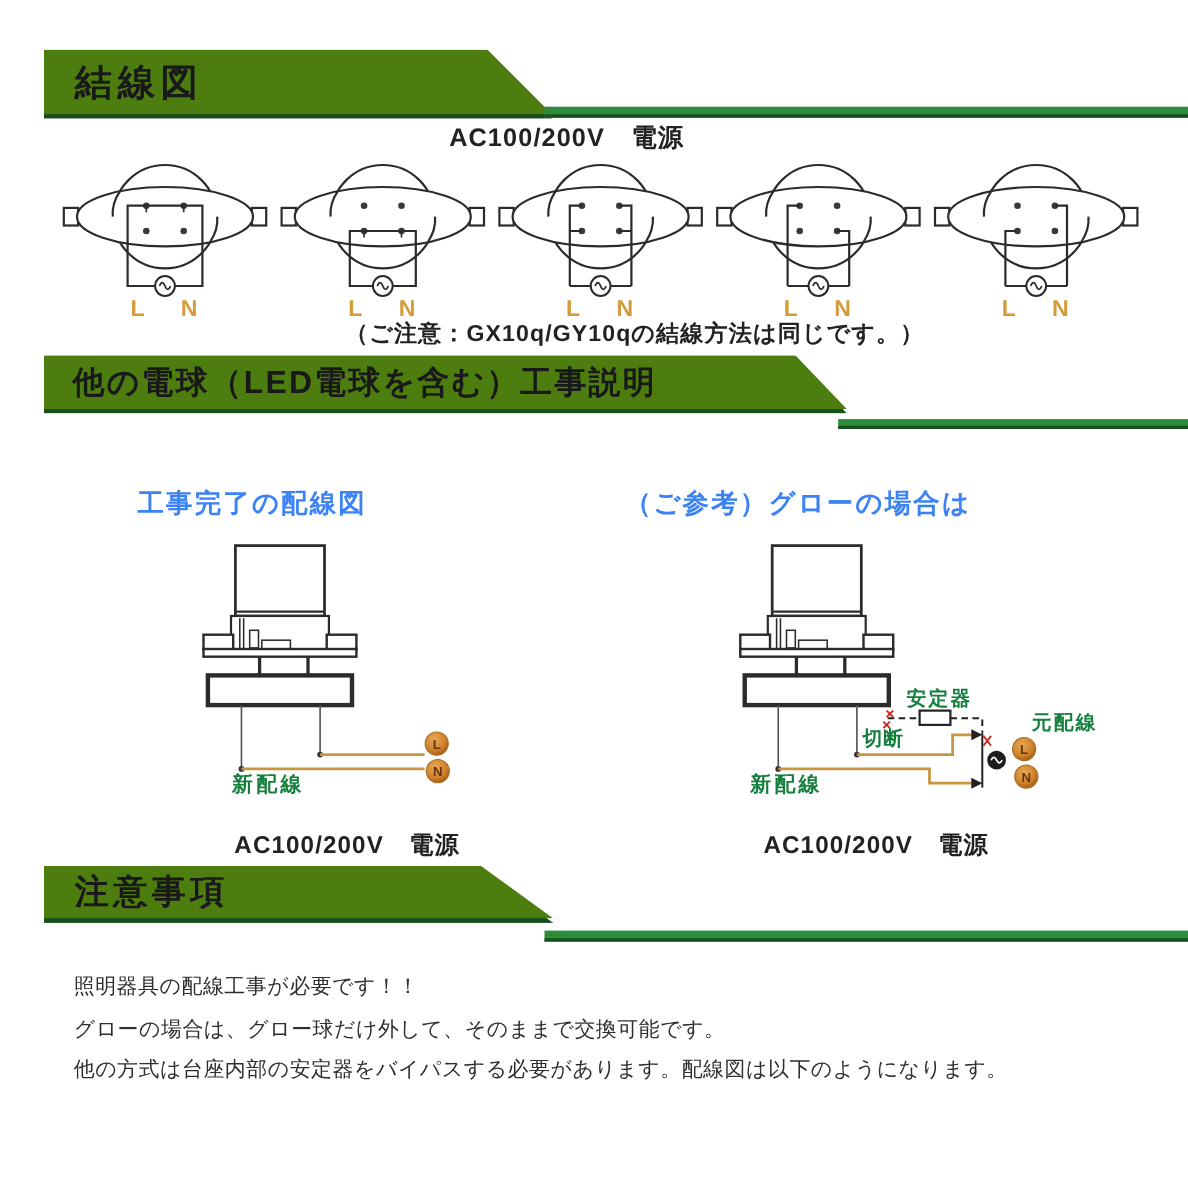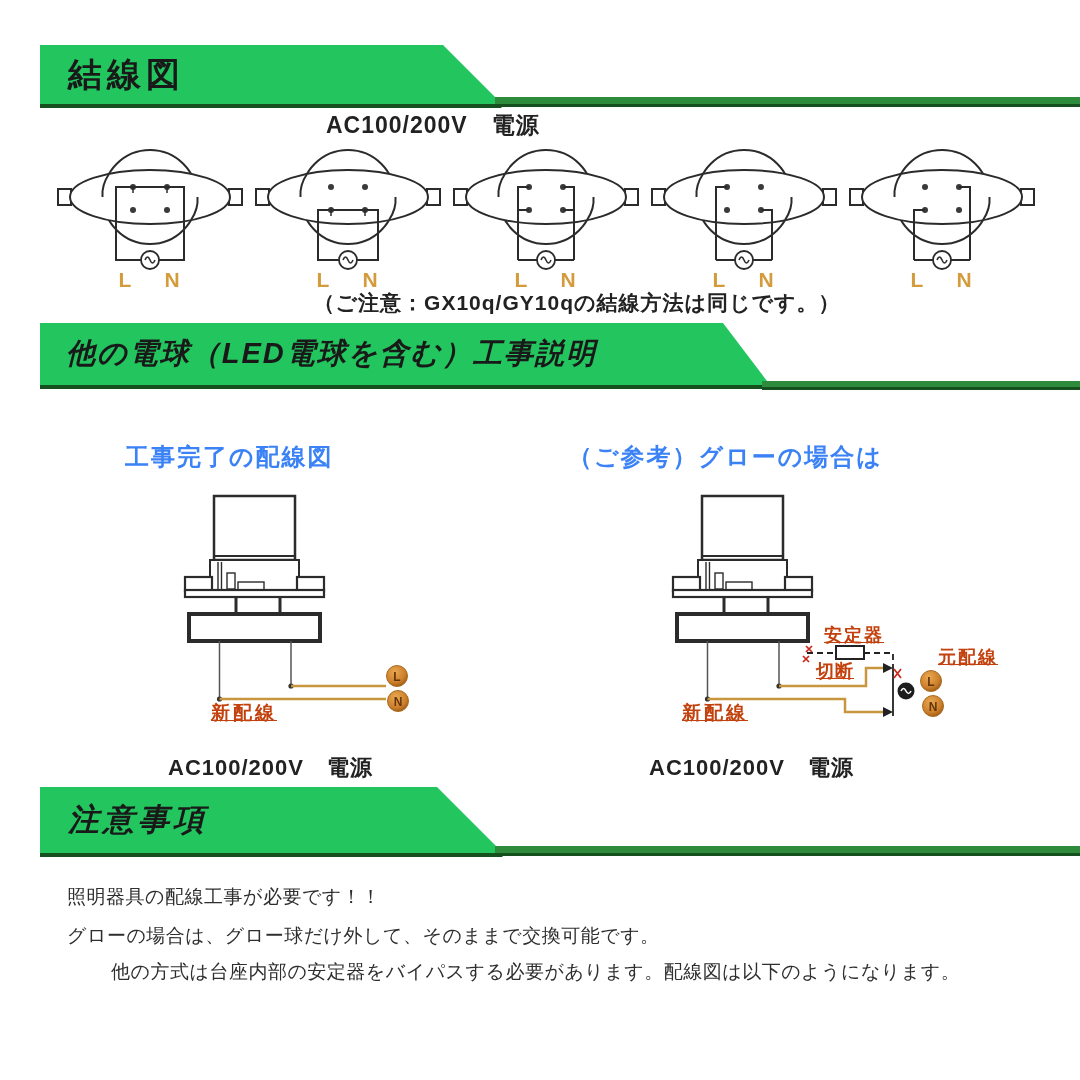--- a/index.html
+++ b/index.html
@@ -4,41 +4,41 @@
 <style>
   html,body{margin:0;padding:0;background:#e9e9e9;}
   .page{
     position:relative;width:1080px;height:1080px;background:#ffffff;
     font-family:"Liberation Sans",sans-serif;overflow:hidden;margin:0 auto;
   }
   
   .banner{position:absolute;left:40px;}
   .banner-shadow,.banner-body{position:absolute;left:0;top:0;}
   .banner-shadow{background:#17501f;transform:translateY(4px);}
-  .banner-body{background:#22c55e;color:#191919;font-weight:bold;display:flex;align-items:center;}
+  .banner-body{background:#4d7c0f;color:#191919;font-weight:bold;display:flex;align-items:center;}
   .banner-strip{position:absolute;background:#2e8b3c;border-bottom:3px solid #17501f;}
   
   .b1 .banner-shadow,.b1 .banner-body{width:462px;height:59px;
     clip-path:polygon(0 0,403px 0,462px 100%,0 100%);}
   .b1 .banner-body{font-size:34px;letter-spacing:5px;padding-left:28px;box-sizing:border-box;}
   
-  .b2 .banner-shadow,.b2 .banner-body{width:730px;height:62px;
-    clip-path:polygon(0 0,683px 0,730px 100%,0 100%);font-style:italic;}
+  .b2 .banner-shadow,.b2 .banner-body{width:730px;height:49px;
+    clip-path:polygon(0 0,683px 0,730px 100%,0 100%);}
   .b2 .banner-body{font-size:29px;letter-spacing:2px;padding-left:26px;box-sizing:border-box;}
   
-  .b3 .banner-shadow,.b3 .banner-body{width:463px;height:66px;
-    clip-path:polygon(0 0,397px 0,463px 100%,0 100%);font-style:italic;}
+  .b3 .banner-shadow,.b3 .banner-body{width:463px;height:48px;
+    clip-path:polygon(0 0,397px 0,463px 100%,0 100%);}
   .b3 .banner-body{font-size:31px;letter-spacing:4px;padding-left:28px;box-sizing:border-box;}
 
   
   .t{position:absolute;color:#1e1e1e;white-space:nowrap;}
-  .power{font-size:23px;font-weight:bold;letter-spacing:1px;text-align:left;color:#222;}
+  .power{font-size:23px;font-weight:bold;letter-spacing:1px;text-align:right;color:#222;}
   .note{font-size:21px;font-weight:bold;letter-spacing:1px;text-align:center;left:0;right:0;transform:translateX(37px);color:#222;}
   .diagram-title{font-size:24px;font-weight:bold;letter-spacing:2px;color:#3b82f6;}
-  .small-label{font-size:18px;font-weight:bold;letter-spacing:2px;color:#c2410c;text-decoration:underline;}
+  .small-label{font-size:18px;font-weight:bold;letter-spacing:2px;color:#15803d;}
   .caution-line{font-size:19px;letter-spacing:0.5px;color:#2e2e2e;}
 
   
   svg.art{position:absolute;left:0;top:0;}
   .ln-label{font-family:"Liberation Sans",sans-serif;font-size:21px;font-weight:bold;fill:#d49b3d;}
   .badge-letter{font-family:"Liberation Sans",sans-serif;font-size:12px;font-weight:bold;fill:#64350a;}
 </style>
 </head>
 <body>
 
@@ -219,29 +219,29 @@
     <div class="banner-body">他の電球（LED電球を含む）工事説明</div>
     <div class="banner-strip" style="left:722px;right:0;top:58px;height:6px;"></div>
   </div>
 
   <div class="t diagram-title" style="left:125px;top:441px;">工事完了の配線図</div>
   <div class="t diagram-title" style="left:568px;top:441px;">（ご参考）グローの場合は</div>
 
   <div class="t small-label" style="left:211px;top:700px;font-size:19px;letter-spacing:3px;">新配線</div>
   <div class="t small-label" style="left:682px;top:700px;font-size:19px;letter-spacing:3px;">新配線</div>
   <div class="t small-label" style="left:824px;top:623px;">安定器</div>
-  <div class="t small-label" style="left:816px;top:659px;letter-spacing:1px;">切断</div>
+  <div class="t small-label" style="left:784px;top:659px;letter-spacing:1px;">切断</div>
   <div class="t small-label" style="left:914px;top:645px;margin-left:24px;">元配線</div>
 
   <div class="t power" style="left:168px;top:753px;width:250px;font-size:22px;">AC100/200V　電源</div>
   <div class="t power" style="left:649px;top:753px;width:250px;font-size:22px;">AC100/200V　電源</div>
 
   <div class="banner b3" style="top:787px;width:1040px;height:69px;">
     <div class="banner-shadow"></div>
     <div class="banner-body">注意事項</div>
     <div class="banner-strip" style="left:455px;right:0;top:59px;height:7px;"></div>
   </div>
 
   <div class="t caution-line" style="left:67px;top:884px;">照明器具の配線工事が必要です！！</div>
   <div class="t caution-line" style="left:67px;top:923px;">グローの場合は、グロー球だけ外して、そのままで交換可能です。</div>
-  <div class="t caution-line" style="left:67px;top:959px;margin-left:44px;">他の方式は台座内部の安定器をバイパスする必要があります。配線図は以下のようになります。</div>
+  <div class="t caution-line" style="left:67px;top:959px;">他の方式は台座内部の安定器をバイパスする必要があります。配線図は以下のようになります。</div>
 
 </div>
 
 </body></html>

